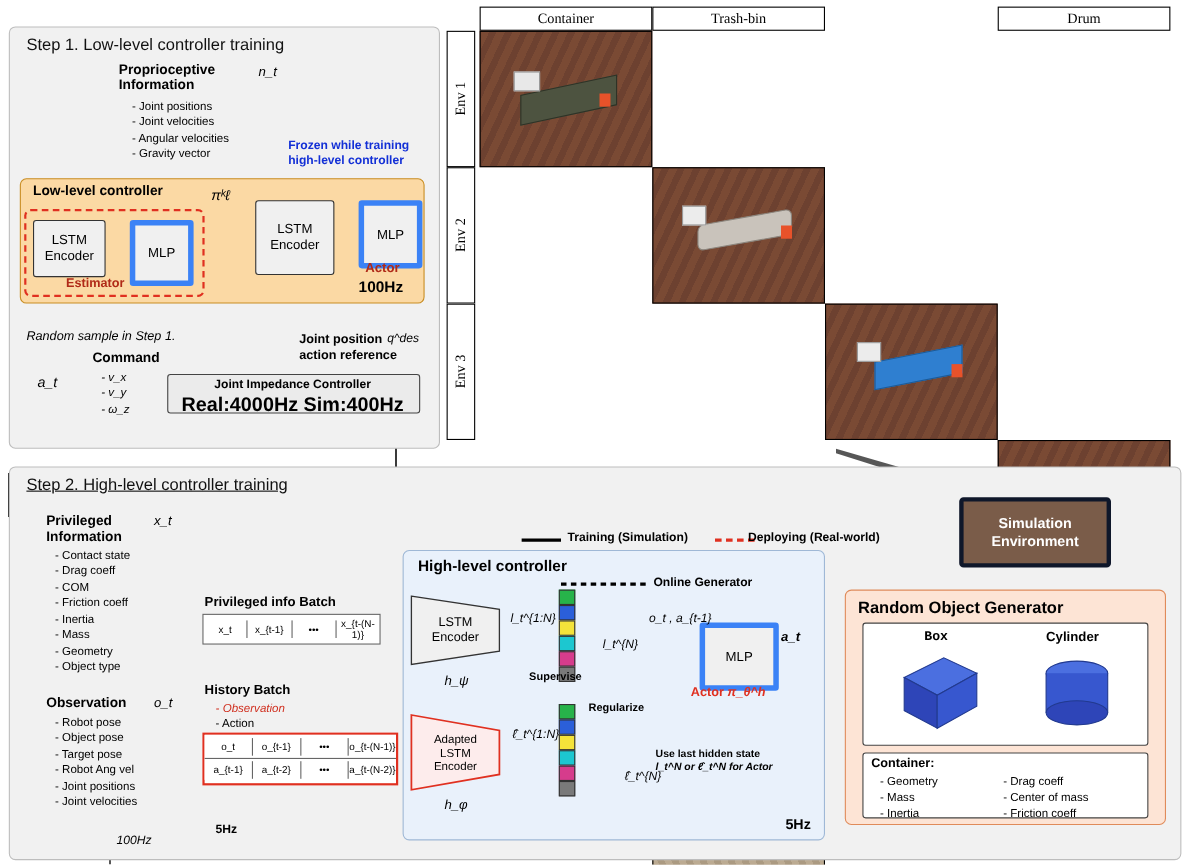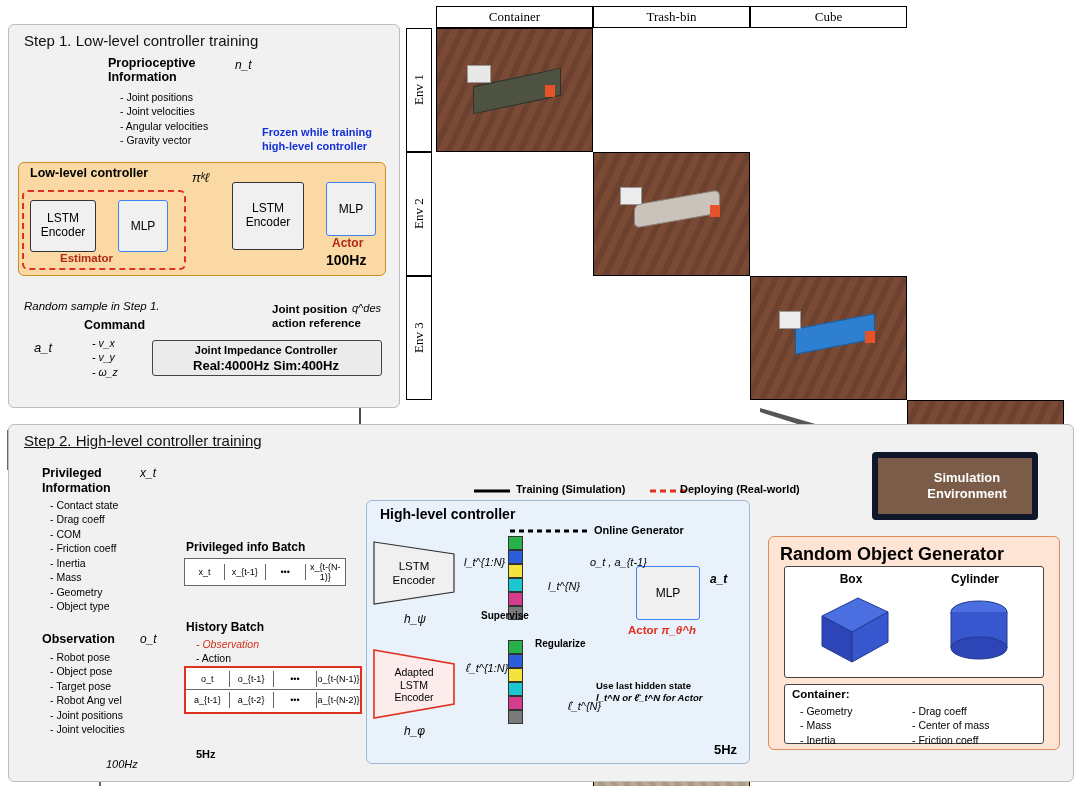--- a/index.html
+++ b/index.html
@@ -24,21 +24,21 @@
   .center { text-align:center; }
   .box-white {
     background:#fff; border:1px solid #444; border-radius:3px;
   }
   .lstm {
     background:#f0f0f0; border:1px solid #333; border-radius:3px;
     display:flex; align-items:center; justify-content:center;
     text-align:center; font-size:12px; line-height:1.15;
   }
   .mlp {
-    background:#f0f0f0; border:1px solid #3b82f6; border-radius:3px;
+    background:#f0f0f0; border:5px solid #3b82f6; border-radius:3px;
     display:flex; align-items:center; justify-content:center;
     font-size:12px;
   }
   .orange-box {
     background:#fbd9a4; border:1px solid #c98d22; border-radius:6px;
   }
   .dashed-red { border:2px dashed #e03020; border-radius:6px; }
   .listline { font-size:10.5px; line-height:1.38; }
   .env-label {
     writing-mode:vertical-rl; transform:rotate(180deg);
@@ -52,25 +52,24 @@
     display:flex; align-items:center; justify-content:center;
   }
   .cell { border:1px solid #000; position:relative; overflow:hidden; }
   .dirt1 { background:
       repeating-linear-gradient(115deg, #7a4a34 0 7px, #6d4130 7px 13px),
       #70402e; }
   .dirt2b { background:
       repeating-linear-gradient(70deg, #bcab92 0 6px, #ab9a81 6px 12px),
       #b3a289; }
   .sim-env {
-    background:#7a5c49; border:6px solid #0f172a; border-radius:4px;
+    background:#7a5c49; border:4px solid #0f172a; border-radius:4px;
     color:#fff; font-weight:bold; font-size:13px;
     display:flex; align-items:center; justify-content:center; text-align:center;
     line-height:1.25;
-    padding-left:24px;
   }
   .rog {
     background:#fde4d5; border:1px solid #e08b5a; border-radius:6px;
   }
   .hl-ctrl {
     background:#e9f1fb; border:1px solid #9fb8d6; border-radius:6px;
   }
   .pill-col { display:flex; flex-direction:column; width:15px; }
   .pill-col div { height:12px; border:1px solid #333; }
   .batch {
@@ -197,27 +196,27 @@
 <div class="abs ital" style="left:34px; top:340px; font-size:13px;">a_t</div>
 
 <div class="abs" style="left:272px; top:302px; font-size:11.5px; font-weight:bold; line-height:1.25;">
   <span>Joint position</span><br>
   <span>action reference</span>
 </div>
 <div class="abs ital" style="left:352px; top:302px; font-size:11px;">q^des</div>
 
 <div class="box-white abs" style="left:152px; top:340px; width:228px; height:34px; background:#ebebeb;"></div>
 <div class="abs bold center" style="left:152px; top:344px; width:228px; font-size:11px;">Joint Impedance Controller</div>
-<div class="abs bold center" style="left:152px; top:358px; width:228px; font-size:13px;">Real:4000Hz   Sim:400Hz</div>
+<div class="abs bold center" style="left:152px; top:358px; width:228px; font-size:18px;">Real:4000Hz   Sim:400Hz</div>
 
 <div class="abs" style="left:406px; top:6px; width:668px; height:400px;">
 
   <div class="col-head abs" style="left:30px; top:0; width:155px; height:20px;">Container</div>
   <div class="col-head abs" style="left:187px; top:0; width:155px; height:20px;">Trash-bin</div>
-  <div class="col-head abs" style="left:344px; top:0; width:155px; height:20px;">Cube</div>
+  <div class="col-head abs" style="left:501px; top:0; width:155px; height:20px;">Drum</div>
 
   <div class="env-label abs" style="left:0; top:22px; width:24px; height:122px;">Env 1</div>
   <div class="env-label abs" style="left:0; top:146px; width:24px; height:122px;">Env 2</div>
   <div class="env-label abs" style="left:0; top:270px; width:24px; height:122px;">Env 3</div>
 
   <div class="cell dirt1 abs" style="left:30px; top:22px; width:155px; height:122px;">
     <div class="abs" style="left:36px; top:48px; width:86px; height:26px; background:#4d5340; transform:skewY(-12deg); border:1px solid #2e3226;"></div>
     <div class="abs" style="left:30px; top:36px; width:22px; height:16px; background:#e8e8e8; border:1px solid #999;"></div>
     <div class="abs" style="left:108px; top:56px; width:10px; height:12px; background:#e8522a;"></div>
   </div>
@@ -397,23 +396,23 @@
 <div class="abs ital" style="left:106px; top:758px; font-size:11px;">100Hz</div>
 
 <div class="sim-env abs" style="left:872px; top:452px; width:130px; height:56px;">
   <div>
     <span>Simulation</span><br>
     <span>Environment</span>
   </div>
 </div>
 
 <div class="rog abs" style="left:768px; top:536px; width:290px; height:212px;"></div>
-<div class="abs bold" style="left:780px; top:544px; font-size:18px;">Random Object Generator</div>
+<div class="abs bold" style="left:780px; top:544px; font-size:15px;">Random Object Generator</div>
 <div class="box-white abs" style="left:784px; top:566px; width:258px; height:110px; background:#fff;"></div>
-<div class="abs bold center" style="left:796px; top:572px; width:110px; font-size:12px;">Box</div>
+<div class="abs bold center" style="left:796px; top:572px; width:110px; font-size:12px;font-family:Liberation Mono, monospace;">Box</div>
 <div class="abs bold center" style="left:920px; top:572px; width:110px; font-size:12px;">Cylinder</div>
 
 <div class="abs" style="left:818px; top:594px; width:74px; height:72px;">
   <svg width="74" height="72">
     <polygon points="4,22 40,4 70,18 34,38" fill="#4b6fe0" stroke="#223a8f"></polygon>
     <polygon points="4,22 34,38 34,68 4,52" fill="#2e45b8" stroke="#223a8f"></polygon>
     <polygon points="34,38 70,18 70,48 34,68" fill="#3757cf" stroke="#223a8f"></polygon>
   </svg>
 </div>
 

